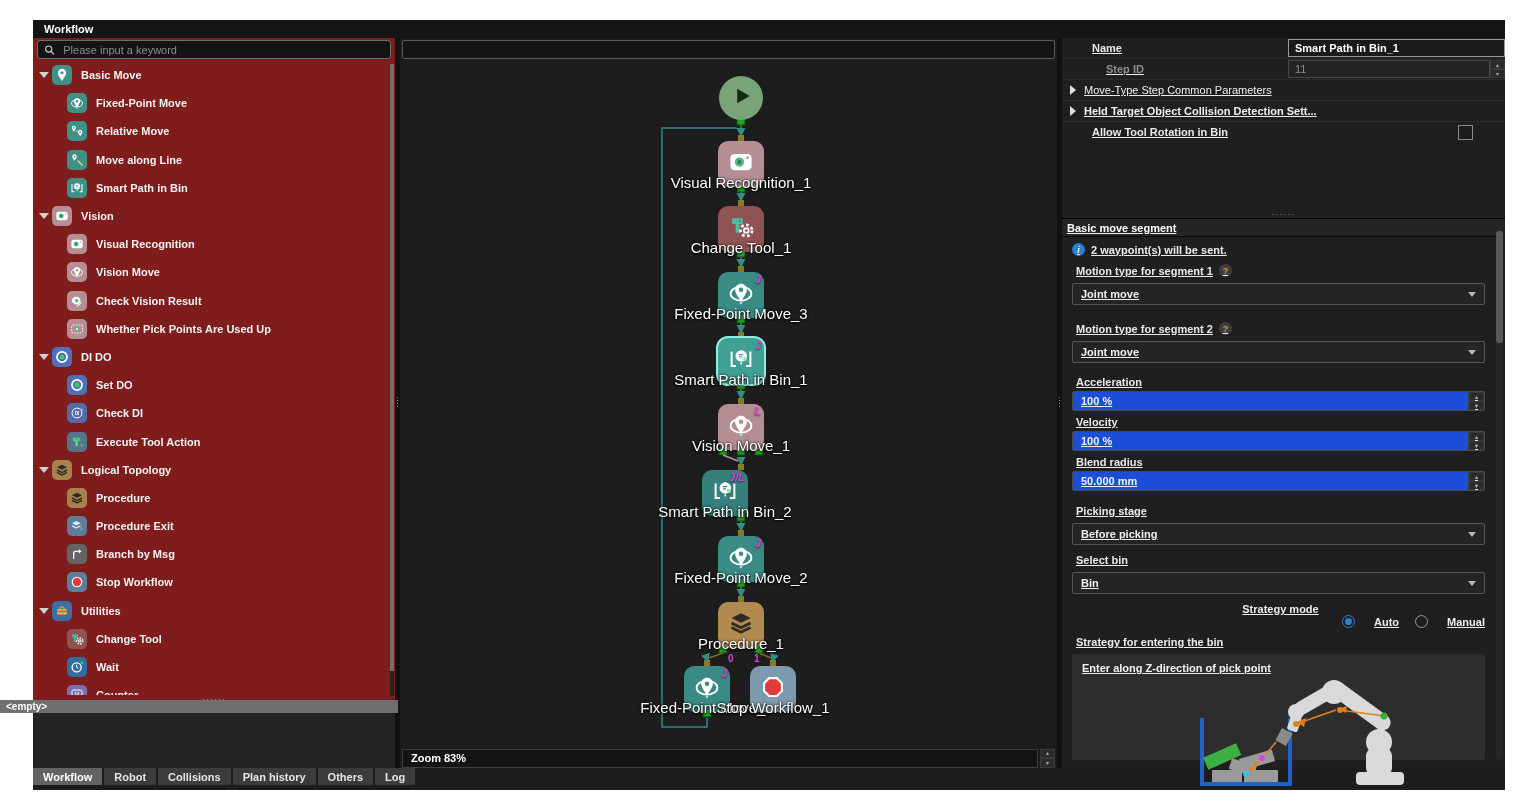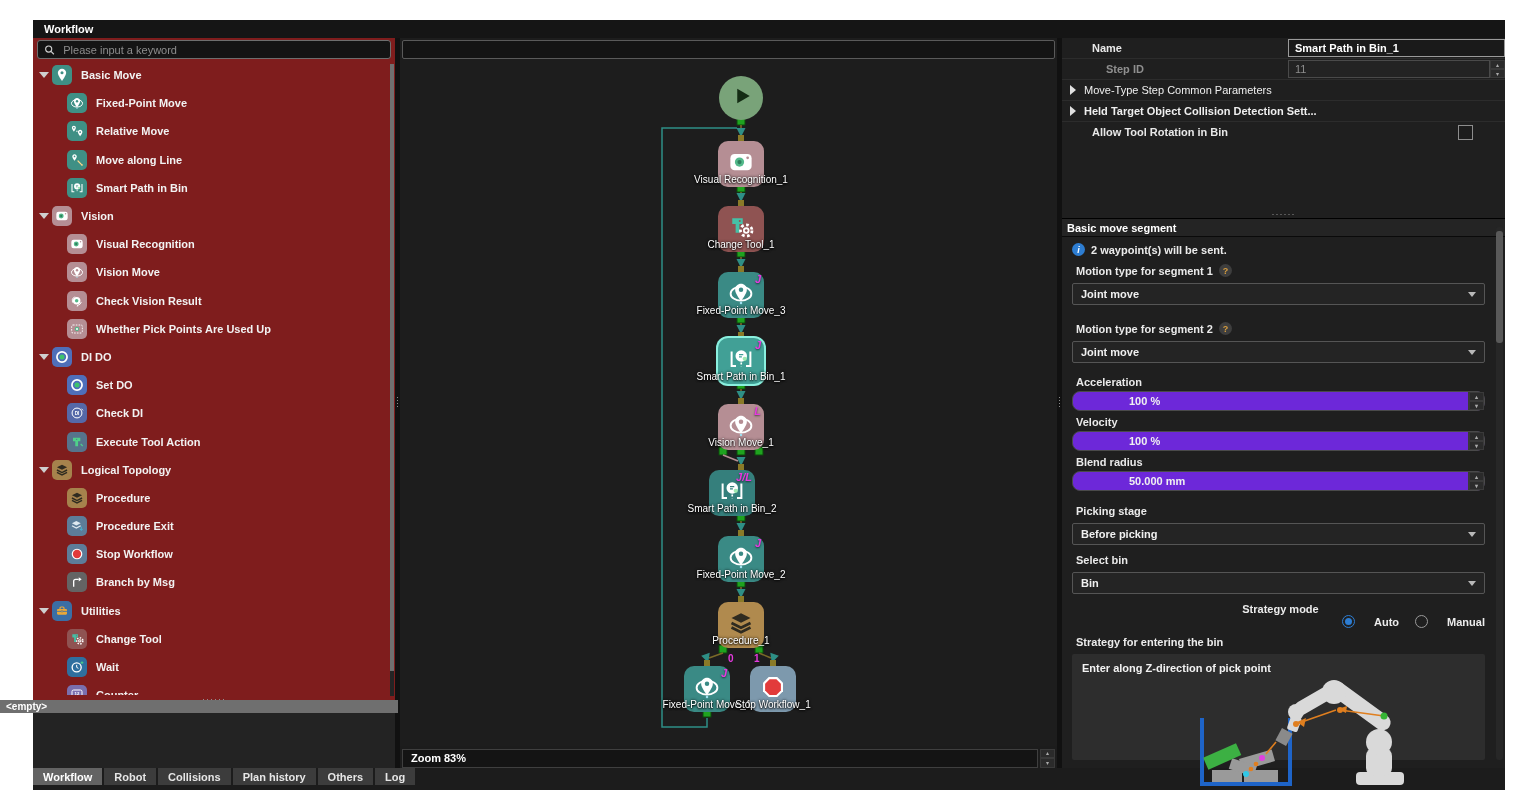--- a/index.html
+++ b/index.html
@@ -43,32 +43,32 @@
   .canvas-topbar{margin:2px 2px 0 2px;height:17px;border:1px solid #5a5a5a;border-radius:2px;
                  background:#141414;flex:none;}
   .canvas-view{height:687px;position:relative;overflow:hidden;flex:none;background:#1d1d1d;}
   #edges{position:absolute;left:0;top:0;}
   .node{position:absolute;width:46px;height:46px;border-radius:10px;display:flex;align-items:center;
         justify-content:center;z-index:2;}
   .node.selected{box-shadow:0 0 0 2px #8af0df;}
   .node .badge{position:absolute;top:1px;right:3px;color:#e63ae0;font-size:11px;font-weight:bold;
                font-style:italic;text-shadow:0 1px 2px rgba(0,0,0,.6);}
   .node .nlabel{position:absolute;top:33px;left:50%;transform:translateX(-50%);width:150px;
-                text-align:center;font-size:10px;color:#fff;white-space:nowrap;
+                text-align:center;font-size:15px;color:#fff;white-space:nowrap;
                 text-shadow:0 1px 2px #000,0 0 3px #000;z-index:3;}
   .playnode{position:absolute;width:44px;height:44px;border-radius:50%;background:#79a379;
             display:flex;align-items:center;justify-content:center;z-index:2;}
   .zoombar{height:22px;display:flex;align-items:center;padding:1px 2px 2px 2px;gap:2px;background:#1c1c1c;flex:none;}
   .zoom-field{flex:1;height:17px;background:#141414;border:1px solid #3f3f3f;display:flex;align-items:center;
               padding:0 8px;font-size:11px;font-weight:bold;color:#fff;}
   .spinbox{width:15px;height:19px;display:flex;flex-direction:column;flex:none;}
   .spinbox span{flex:1;background:#2b2b2b;border:1px solid #3a3a3a;display:flex;align-items:center;
                 justify-content:center;font-size:6px;color:#aaa;line-height:1;}
   
-  .inspector{width:443px;flex:none;display:flex;flex-direction:column;background:#1f1f1f;}
+  .inspector{width:443px;flex:none;display:flex;flex-direction:column;background:#1f1f1f;text-decoration:underline;}
   .insp-top{height:180px;flex:none;position:relative;border-bottom:1px solid #000;}
   .prow{height:20px;display:flex;align-items:center;border-bottom:1px solid #2c2c2c;font-size:11px;}
   .prow .plabel{padding-left:30px;font-weight:bold;color:#e8e8e8;}
   .prow .plabel.dim{color:#8f8f8f;padding-left:44px;}
   .prow .sec-caret{width:0;height:0;border-top:5px solid transparent;border-bottom:5px solid transparent;
                    border-left:6px solid #e0e0e0;margin-left:8px;flex:none;}
   .prow .seclabel{margin-left:8px;font-weight:bold;color:#efefef;}
   .pfield{position:absolute;left:226px;right:0;height:16px;display:flex;align-items:center;}
   .tinput{flex:1;height:16px;background:#1a1a1a;border:1px solid #9a9a9a;color:#fff;font-weight:bold;
           font-size:11px;padding:0 6px;font-family:"Liberation Sans",sans-serif;outline:none;}
@@ -85,22 +85,22 @@
   .ibadge{width:13px;height:13px;border-radius:50%;background:#2d7dd2;color:#fff;font-size:9px;
           font-weight:bold;display:flex;align-items:center;justify-content:center;flex:none;font-style:italic;}
   .fglabel{display:flex;align-items:center;gap:6px;font-size:11px;font-weight:bold;color:#eaeaea;
            margin:0 0 6px 4px;}
   .qbadge{width:13px;height:13px;border-radius:50%;background:#3e3e3e;color:#d89e3f;font-size:9px;
           font-weight:bold;display:flex;align-items:center;justify-content:center;flex:none;}
   .select{height:20px;background:#242424;border:1px solid #555;border-radius:2px;display:flex;
           align-items:center;padding:0 8px;font-size:11px;font-weight:bold;color:#f0f0f0;}
   .select .sarrow{margin-left:auto;width:0;height:0;border-left:4.5px solid transparent;
                   border-right:4.5px solid transparent;border-top:5.5px solid #b9b9b9;}
-  .spinfield{height:18px;background:#6d28d9;border:1px solid #4a4a4a;border-radius:8px;display:flex;
-             align-items:center;font-size:11px;font-weight:bold;color:#f0f0f0;padding-left:48px;}
+  .spinfield{height:18px;background:#1d4ed8;border:1px solid #4a4a4a;border-radius:2px;display:flex;
+             align-items:center;font-size:11px;font-weight:bold;color:#f0f0f0;}
   .spinfield .val{padding-left:8px;}
   .spinfield .spinbox{margin-left:auto;height:100%;border-left:1px solid #3a3a3a;}
   .fgroup{display:flex;flex-direction:column;}
   .fgroup.sel1{margin-bottom:17px;}
   .fgroup.sel2{margin-bottom:11px;}
   .fgroup.spin{margin-bottom:3px;}
   .fgroup.spin .fglabel{margin:2px 0 3px 4px;}
   .fgroup.blend{margin-bottom:14px;}
   .fgroup.pick{margin-bottom:9px;}
   .fgroup.bin{margin-bottom:7px;justify-content:flex-end;}
@@ -321,36 +321,36 @@
               <span class="icon20" style="background:#5d7d99">
                 <svg width="16" height="16" viewBox="0 0 24 24">
                   <path d="M11 4.6 17.6 8 11 11.4 4.4 8z" fill="#dfe9f0"></path>
                   <path d="M4.4 11.6 11 15 17.6 11.6" fill="none" stroke="#dfe9f0" stroke-width="2"></path>
                   <path d="M18.5 13v5.5M16.4 16.3l2.1 2.3 2.1-2.3" stroke="#49b0d0" stroke-width="1.5" fill="none"></path>
                 </svg>
               </span>
               <span class="lbl">Procedure Exit</span>
             </div>
             <div class="trow child">
+              <span class="icon20" style="background:#646464">
+                <svg width="16" height="16" viewBox="0 0 24 24">
+                  <path d="M7 19V11a3 3 0 0 1 3-3h4.6" stroke="#fff" stroke-width="2" fill="none"></path>
+                  <path d="M14.6 4.8 19 8l-4.4 3.2z" fill="#fff"></path>
+                </svg>
+              </span>
+              <span class="lbl">Branch by Msg</span>
+            </div>
+            <div class="trow child">
               <span class="icon20" style="background:#5d7d99">
                 <svg width="16" height="16" viewBox="0 0 24 24">
                   <circle cx="12" cy="12" r="8" fill="#fff"></circle>
                   <circle cx="12" cy="12" r="6.2" fill="#e23b3b"></circle>
                 </svg>
               </span>
               <span class="lbl">Stop Workflow</span>
-            </div>
-            <div class="trow child">
-              <span class="icon20" style="background:#646464">
-                <svg width="16" height="16" viewBox="0 0 24 24">
-                  <path d="M7 19V11a3 3 0 0 1 3-3h4.6" stroke="#fff" stroke-width="2" fill="none"></path>
-                  <path d="M14.6 4.8 19 8l-4.4 3.2z" fill="#fff"></path>
-                </svg>
-              </span>
-              <span class="lbl">Branch by Msg</span>
             </div>
             <div class="trow">
               <span class="caret"></span>
               <span class="icon20" style="background:#3a6ea5">
                 <svg width="16" height="16" viewBox="0 0 24 24">
                   <rect x="4.5" y="9" width="15" height="8.5" rx="1.6" fill="#eaa838"></rect>
                   <path d="M9 9V7.6A1.6 1.6 0 0 1 10.6 6h2.8A1.6 1.6 0 0 1 15 7.6V9" fill="none" stroke="#eaa838" stroke-width="1.8"></path>
                   <path d="M4.5 12.6h15" stroke="#3a6ea5" stroke-width="1.2"></path>
                   <rect x="10.7" y="11.6" width="2.6" height="2" rx=".5" fill="#eaa838" stroke="#3a6ea5" stroke-width=".7"></rect>
                 </svg>
@@ -500,21 +500,21 @@
             <div class="node" style="left: 318px; top: 345px; background: rgb(181, 142, 148);">
               <span><svg width="30" height="30" viewBox="0 0 24 24">
                   <ellipse cx="12" cy="12.5" rx="8.3" ry="5.6" fill="none" stroke="#fff" stroke-width="1.5"></ellipse>
                   <path d="M12 4.6c-2.6 0-4.7 2.1-4.7 4.7C7.3 12.5 12 18.4 12 18.4s4.7-5.9 4.7-9.1c0-2.6-2.1-4.7-4.7-4.7z" fill="#fff"></path>
                   <circle cx="12" cy="9.3" r="1.8" fill="#b58e94"></circle>
                   <circle cx="12" cy="20" r="1" fill="#9fdff0"></circle>
                 </svg></span>
               <span class="badge">L</span>
               <span class="nlabel">Vision Move_1</span>
             </div>
-            <div class="node" style="left: 309px; top: 411px; background: rgb(53, 127, 124);">
+            <div class="node" style="left: 302px; top: 411px; background: rgb(53, 127, 124);">
               <span><svg width="30" height="30" viewBox="0 0 24 24">
                   <path d="M4.5 6v11.5H8M19.5 6v11.5H16" stroke="#fff" stroke-width="1.6" fill="none"></path>
                   <circle cx="12.2" cy="9.6" r="4.6" fill="#fff"></circle>
                   <path d="M10.4 8.5h3.4M10.4 10.3h2.3" stroke="#357f7c" stroke-width="1"></path>
                   <circle cx="15" cy="11.8" r="1.7" fill="#9fe8b0"></circle>
                   <path d="M12.2 14.8v3" stroke="#fff" stroke-width="1.3" stroke-dasharray="1.6 1.2"></path>
                 </svg></span>
               <span class="badge">J/L</span>
               <span class="nlabel">Smart Path in Bin_2</span>
             </div>

